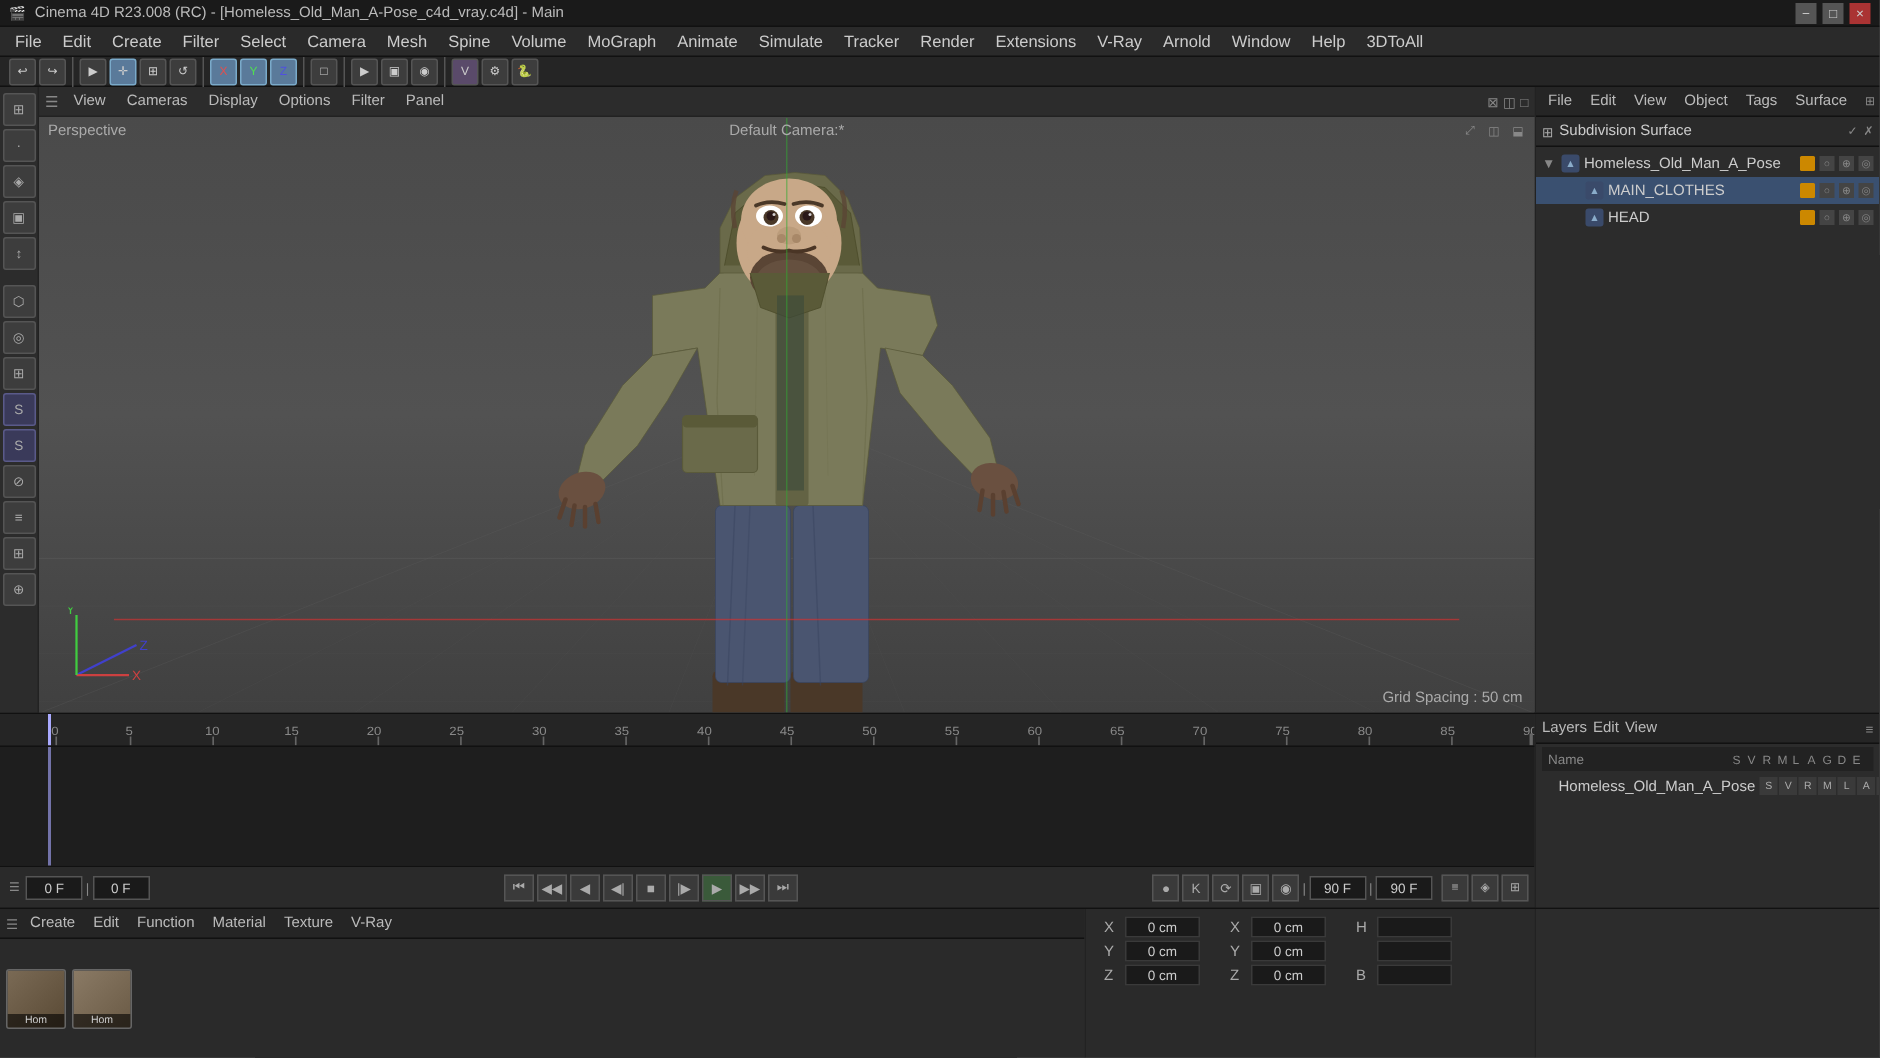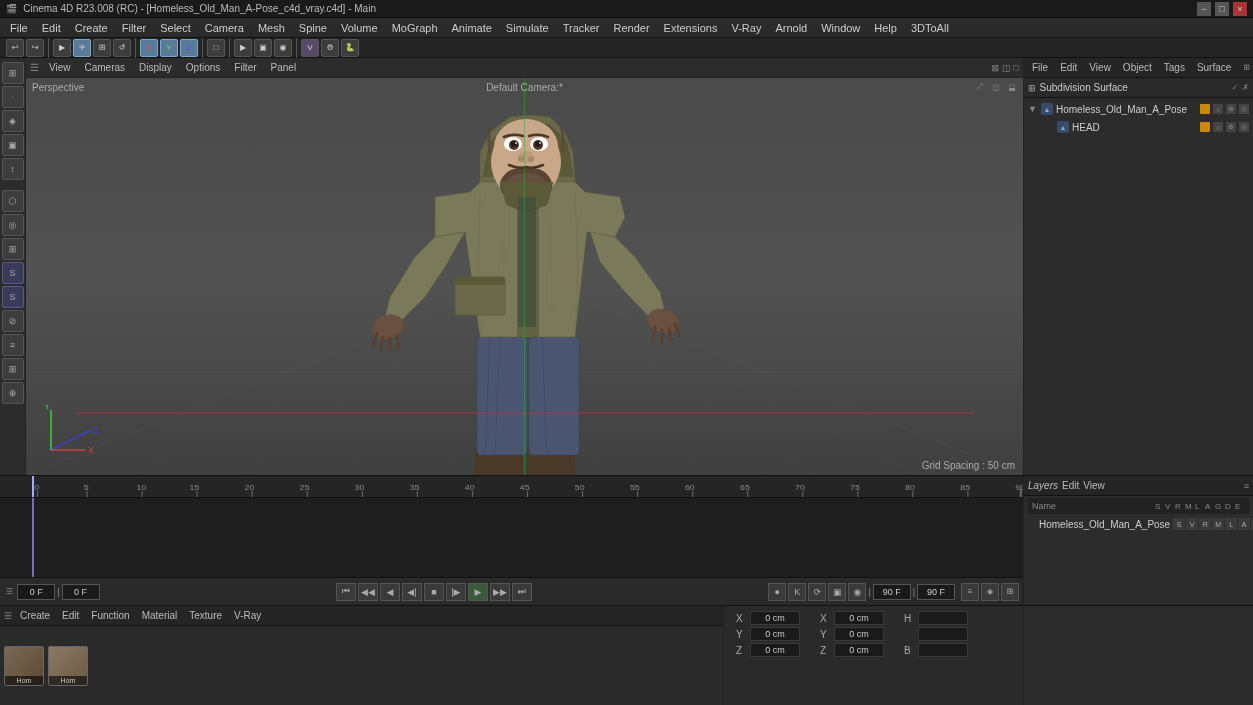--- a/index.html
+++ b/index.html
@@ -696,20 +696,31 @@
               <div style="width:12px;height:12px;background:#3a4a6a;border-radius:2px;display:flex;align-items:center;justify-content:center;flex-shrink:0;">
                 <span style="font-size:7px;color:#8aacca;">▲</span>
               </div>
               <span class="obj-label">Homeless_Old_Man_A_Pose</span>
               <div class="color-dot" style="background:#cc8800;"></div>
               <span style="width:10px;height:10px;background:#444;font-size:7px;color:#888;display:flex;align-items:center;justify-content:center;cursor:pointer;">○</span>
               <span style="width:10px;height:10px;background:#444;font-size:7px;color:#888;display:flex;align-items:center;justify-content:center;cursor:pointer;">⊕</span>
               <span style="width:10px;height:10px;background:#444;font-size:7px;color:#888;display:flex;align-items:center;justify-content:center;cursor:pointer;">◎</span>
             </div>
 
+            <div class="obj-item selected" style="padding-left:20px;">
+              <span class="obj-expand"> </span>
+              <div style="width:12px;height:12px;background:#3a4a6a;border-radius:2px;display:flex;align-items:center;justify-content:center;flex-shrink:0;">
+                <span style="font-size:7px;color:#8aacca;">▲</span>
+              </div>
+              <span class="obj-label">MAIN_CLOTHES</span>
+              <div class="color-dot" style="background:#cc8800;"></div>
+              <span style="width:10px;height:10px;background:#444;font-size:7px;color:#888;display:flex;align-items:center;justify-content:center;cursor:pointer;">○</span>
+              <span style="width:10px;height:10px;background:#444;font-size:7px;color:#888;display:flex;align-items:center;justify-content:center;cursor:pointer;">⊕</span>
+              <span style="width:10px;height:10px;background:#444;font-size:7px;color:#888;display:flex;align-items:center;justify-content:center;cursor:pointer;">◎</span>
+            </div>
 
             <div class="obj-item" style="padding-left:20px;">
               <span class="obj-expand"> </span>
               <div style="width:12px;height:12px;background:#3a4a6a;border-radius:2px;display:flex;align-items:center;justify-content:center;flex-shrink:0;">
                 <span style="font-size:7px;color:#8aacca;">▲</span>
               </div>
               <span class="obj-label">HEAD</span>
               <div class="color-dot" style="background:#cc8800;"></div>
               <span style="width:10px;height:10px;background:#444;font-size:7px;color:#888;display:flex;align-items:center;justify-content:center;cursor:pointer;">○</span>
               <span style="width:10px;height:10px;background:#444;font-size:7px;color:#888;display:flex;align-items:center;justify-content:center;cursor:pointer;">⊕</span>
@@ -819,21 +830,21 @@
             <button class="play-btn" style="width:18px;height:18px;font-size:8px;">◈</button>
             <button class="play-btn" style="width:18px;height:18px;font-size:8px;">⊞</button>
           </div>
         </div>
 
       </div>
 
       <div id="bottom-right-section" style="width:230px;background:#2c2c2c;border-left:1px solid #222;display:flex;flex-direction:column;">
 
         <div id="bottom-right-toolbar" style="height:20px;background:#252525;display:flex;align-items:center;padding:0 4px;gap:4px;border-bottom:1px solid #111;">
-          <span class="br-menu" style="cursor:pointer;font-style:italic;">Layers</span>
+          <span class="br-menu" style="cursor:pointer;">Layers</span>
           <span class="br-menu" style="cursor:pointer;">Edit</span>
           <span class="br-menu" style="cursor:pointer;">View</span>
           <div style="flex:1;"></div>
           <span style="font-size:9px;color:#888;">≡</span>
         </div>
 
         <div id="layers-list">
 
           <div style="display:flex;align-items:center;height:16px;padding:0 4px;background:#222;">
             <span style="font-size:9px;color:#888;flex:1;">Name</span>

